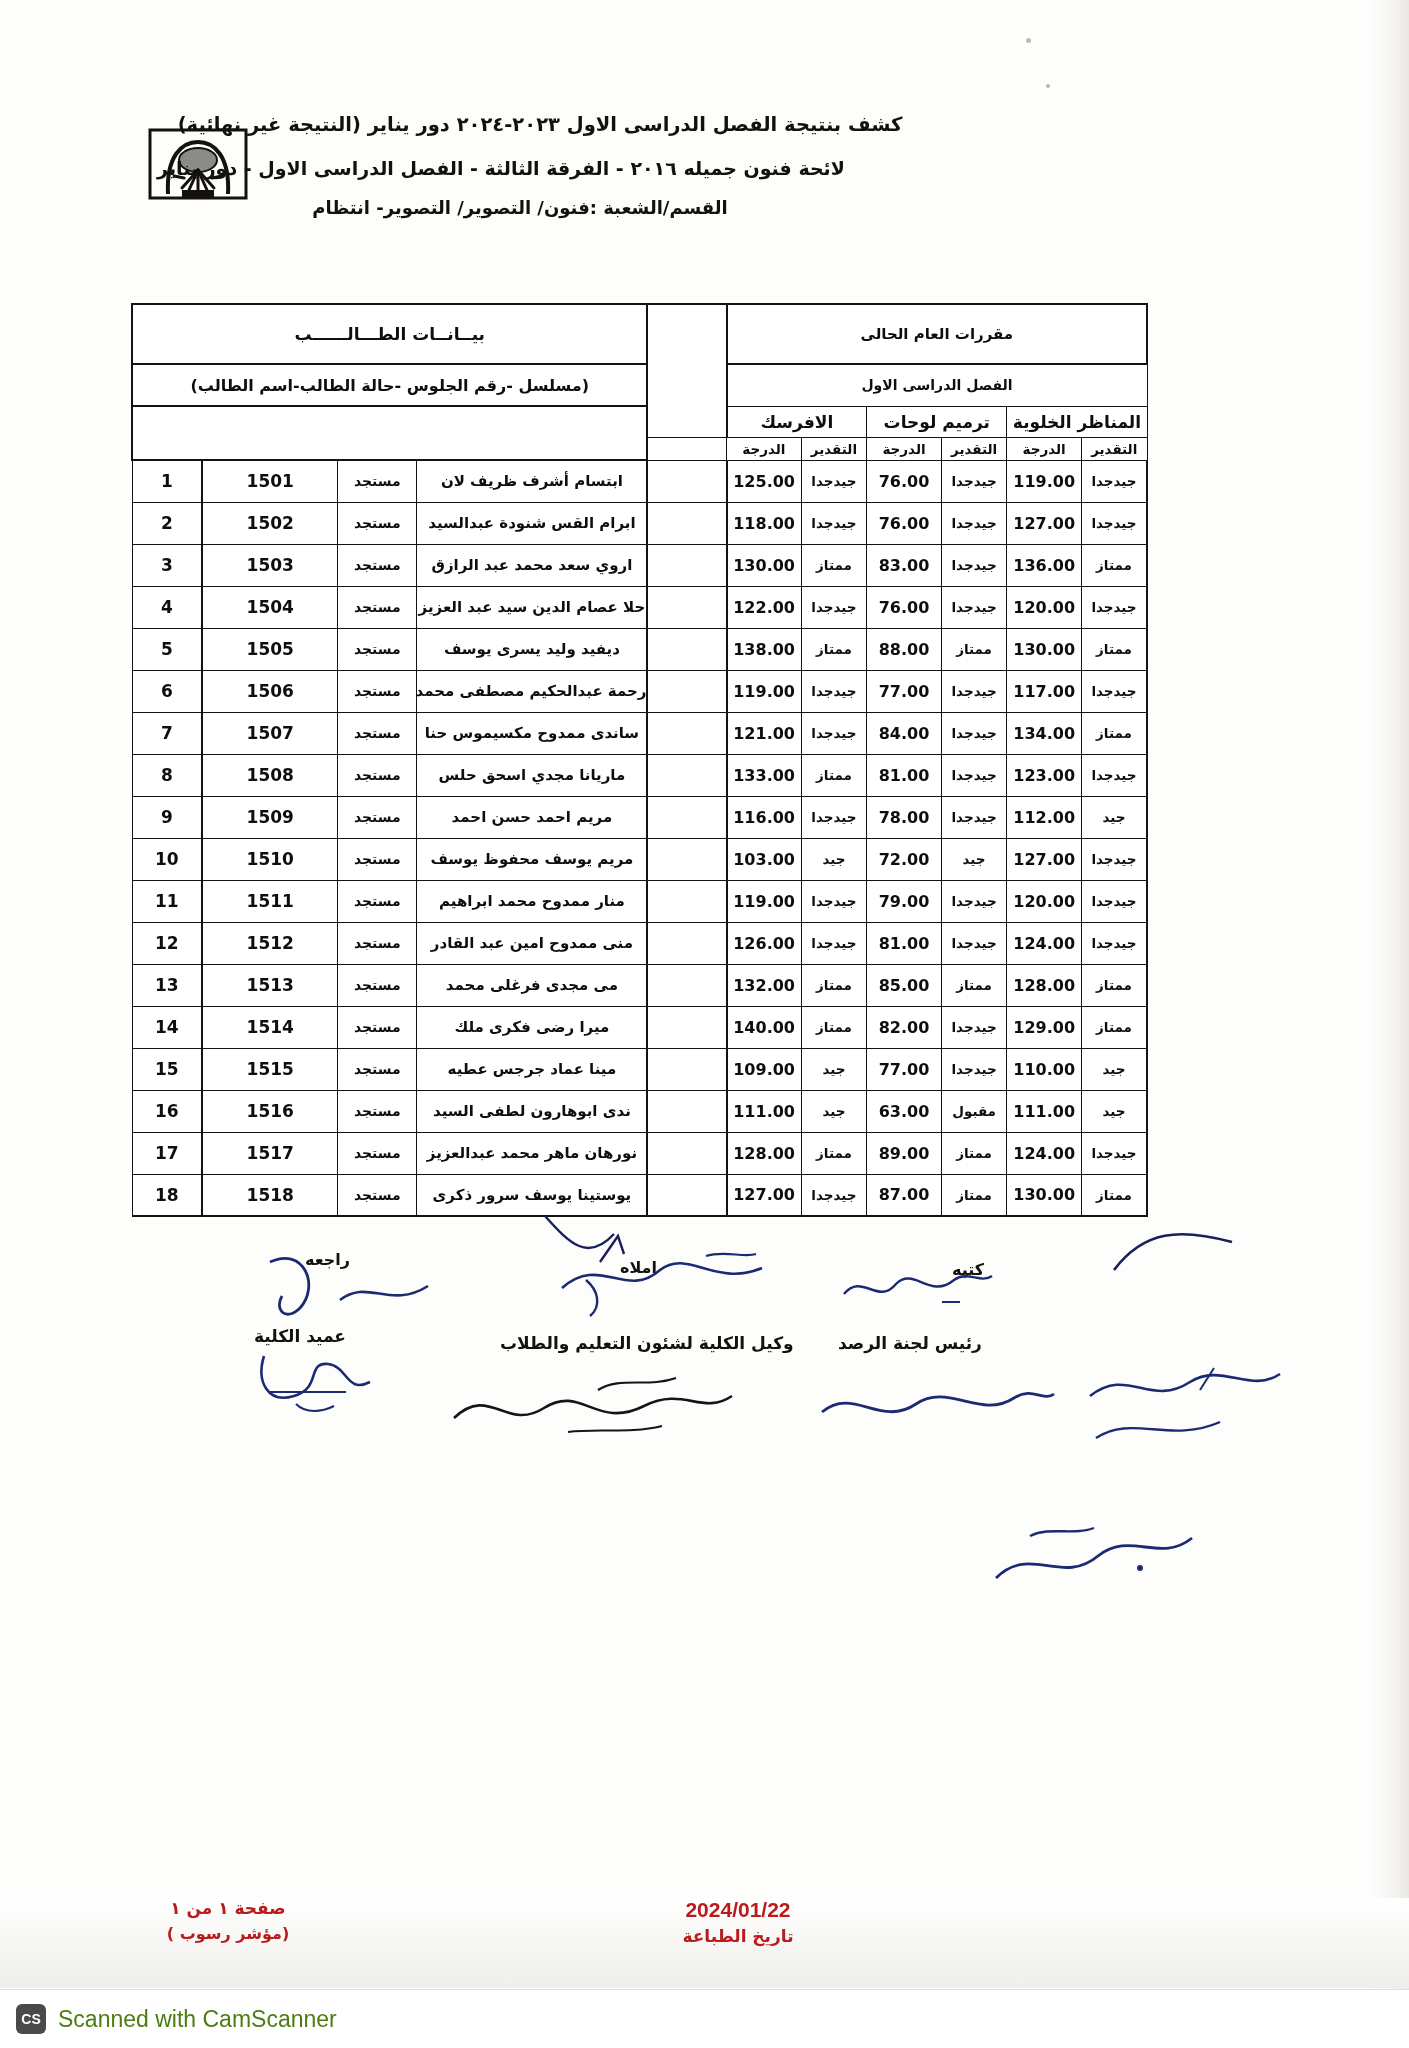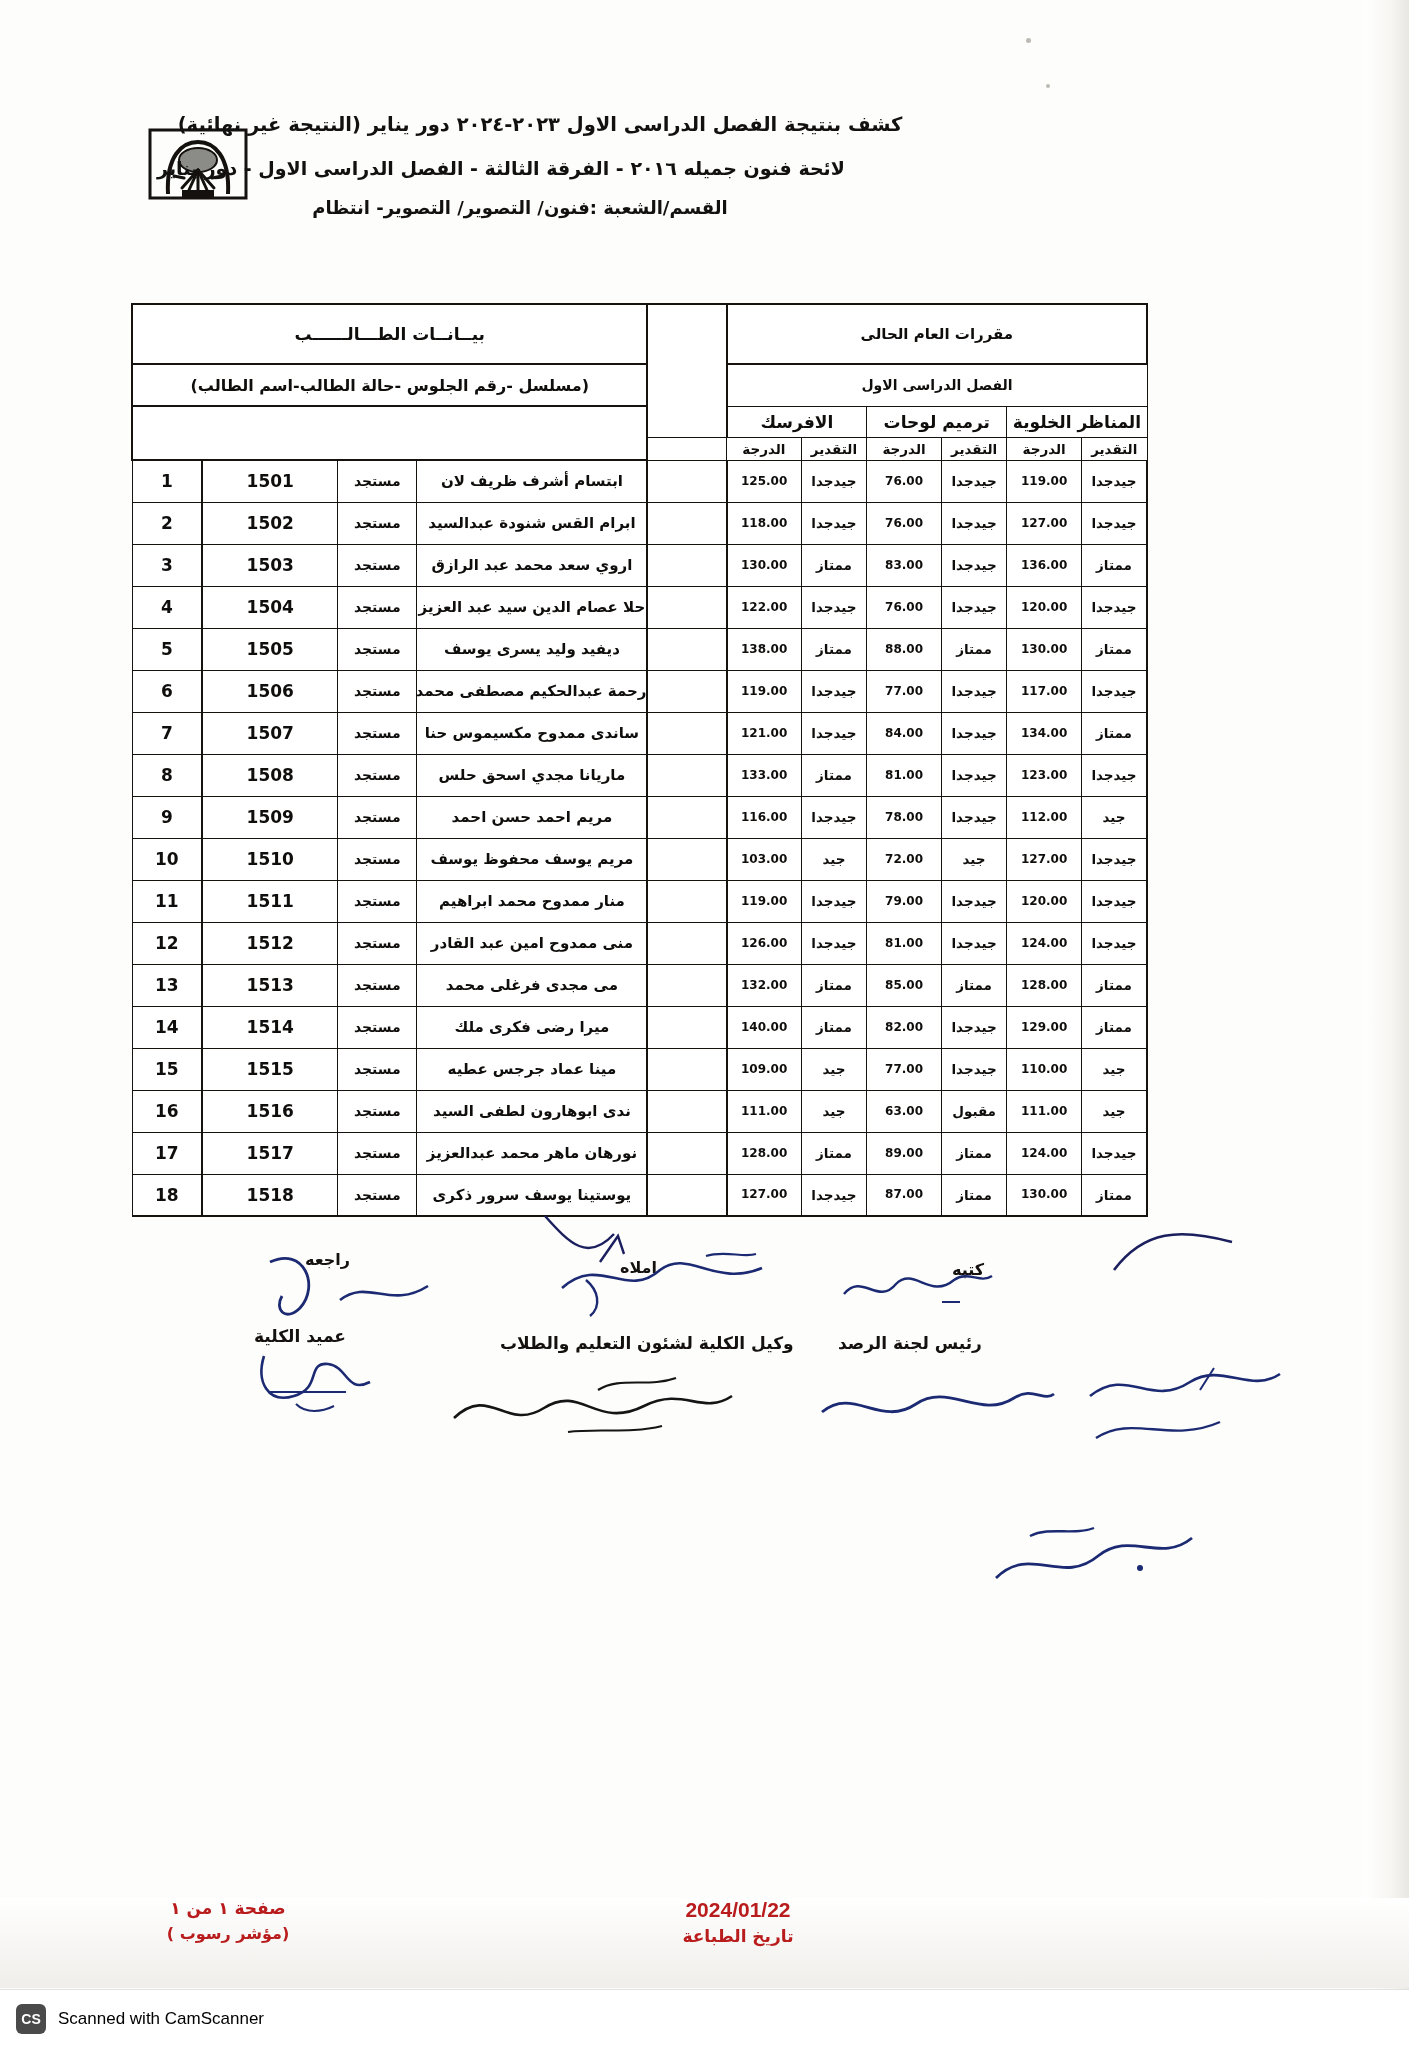--- a/index.html
+++ b/index.html
@@ -63,21 +63,21 @@
   .g-dt{font-size:13.5px;font-weight:bold;height:22px;}
 
   .stu-head-1{font-size:17px;font-weight:bold;height:58px;letter-spacing:4px;}
   .stu-head-2{font-size:16px;font-weight:bold;height:40px;}
 
   .r{height:42px;}
   .num{font-size:17px;font-weight:bold;font-family:"Liberation Sans",sans-serif;}
   .seat{font-size:17px;font-weight:bold;font-family:"Liberation Sans",sans-serif;}
   .stat{font-size:14px;font-weight:bold;}
   .name{font-size:15px;font-weight:bold;text-align:right;padding-right:10px;direction:rtl;white-space:nowrap;}
-  .score{font-size:12px;font-weight:bold;font-family:"Liberation Sans",sans-serif;
+  .score{font-size:16px;font-weight:bold;font-family:"Liberation Sans",sans-serif;
          line-height:17px;word-break:break-all;padding:0 2px;}
   .grade{font-size:13.5px;font-weight:bold;}
 
   
   col.c-idx{width:62px;}
   col.c-seat{width:120px;}
   col.c-stat{width:70px;}
   col.c-name{width:204px;}
   col.c-gap{width:70px;}
   col.c-deg{width:66px;}
@@ -103,21 +103,21 @@
   .cambar{
     position:absolute;left:0;bottom:0;width:1409px;height:58px;
     background:#ffffff;display:flex;align-items:center;gap:12px;padding-left:16px;
     border-top:1px solid #e4e2de;
   }
   .cs-logo{
     width:30px;height:30px;border-radius:6px;background:#4a4a4a;
     color:#fff;font-size:14px;font-weight:bold;display:flex;align-items:center;
     justify-content:center;font-family:"Liberation Sans",sans-serif;
   }
-  .cs-txt{font-size:17px;color:#000000;font-family:"Liberation Sans",sans-serif;}
+  .cs-txt{font-size:23px;color:#4d7c0f;font-family:"Liberation Sans",sans-serif;}
 </style>
 </head>
 <body>
 
 <div class="page">
   <div class="scan-edge-r"></div>
   <div class="scan-edge-b"></div>
   <div class="speck" style="left:1026px;top:38px;width:5px;height:5px;"></div>
   <div class="speck" style="left:1046px;top:84px;width:4px;height:4px;"></div>
 

